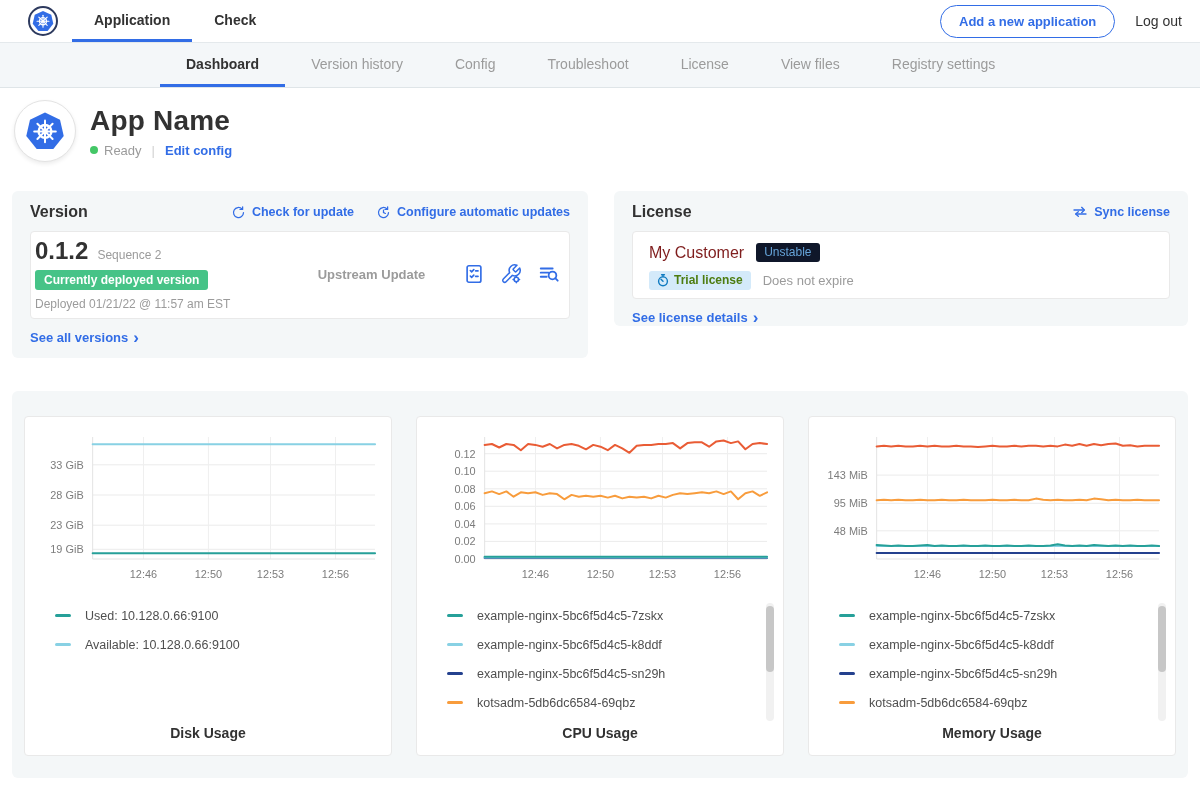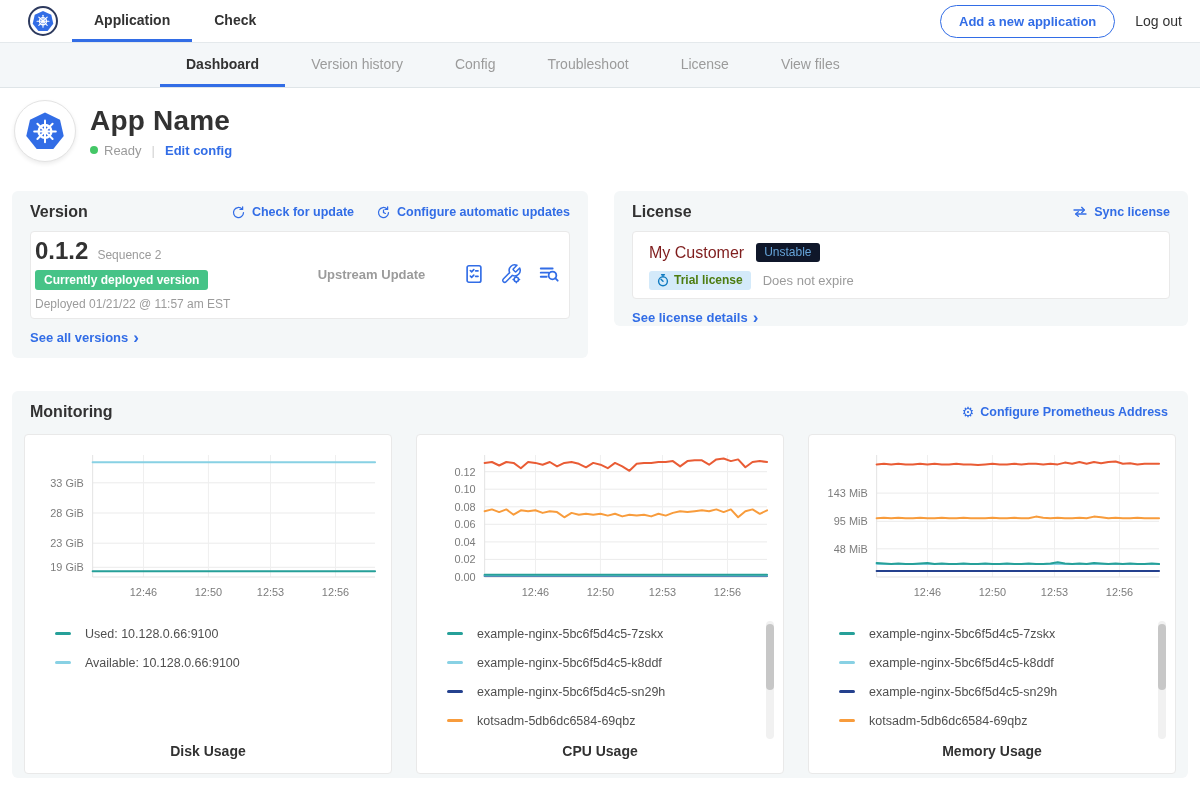--- a/index.html
+++ b/index.html
@@ -132,20 +132,21 @@
   </div>
 </div>
 
 <div class="subnav">
   <div class="subtab active">Dashboard</div>
   <div class="subtab">Version history</div>
   <div class="subtab">Config</div>
   <div class="subtab">Troubleshoot</div>
   <div class="subtab">License</div>
   <div class="subtab">View files</div>
+  <div class="subtab">Registry settings</div>
 </div>
 
 <div class="app-header">
   <div class="app-logo">
     <svg width="40" height="40" viewBox="0 0 100 100">
       <polygon points="50,4 87.5,22 96.8,62.7 70.8,95.2 29.2,95.2 3.2,62.7 12.5,22" fill="#326de6"></polygon>
       <circle cx="50" cy="51" r="16" fill="none" stroke="#fff" stroke-width="6"></circle>
       <g stroke="#fff" stroke-width="5" stroke-linecap="round">
         <line x1="50" y1="51" x2="50" y2="24"></line>
           <line x1="50" y1="51" x2="50" y2="78"></line>
@@ -272,29 +273,20 @@
         </div>
       </div>
       <a class="see-link">
         <span>See license details</span>
         <span class="chev">›</span>
       </a>
     </div>
   </div>
 
   <div class="panel monitoring">
-    <div class="panel-header">
-      <div class="panel-title">Monitoring</div>
-      <div class="panel-actions">
-        <a class="panel-link">
-          <span class="gear-glyph blue">⚙</span>
-          <span>Configure Prometheus Address</span>
-        </a>
-      </div>
-    </div>
     <div class="charts-row">
       <div class="chart-card">
         <div class="chart-svg-wrap"><svg width="100%" height="158" viewBox="0 0 356 158" preserveAspectRatio="none">
               <line x1="62" y1="122.3" x2="346" y2="122.3" stroke="#ebebeb" stroke-width="1"></line>
               <text x="53" y="126.3" text-anchor="end" font-size="11" fill="#7c7c7c" font-family="Liberation Sans, sans-serif">19 GiB</text>
               <line x1="62" y1="98.2" x2="346" y2="98.2" stroke="#ebebeb" stroke-width="1"></line>
               <text x="53" y="102.2" text-anchor="end" font-size="11" fill="#7c7c7c" font-family="Liberation Sans, sans-serif">23 GiB</text>
               <line x1="62" y1="68.0" x2="346" y2="68.0" stroke="#ebebeb" stroke-width="1"></line>
               <text x="53" y="72" text-anchor="end" font-size="11" fill="#7c7c7c" font-family="Liberation Sans, sans-serif">28 GiB</text>
               <line x1="62" y1="37.8" x2="346" y2="37.8" stroke="#ebebeb" stroke-width="1"></line>

